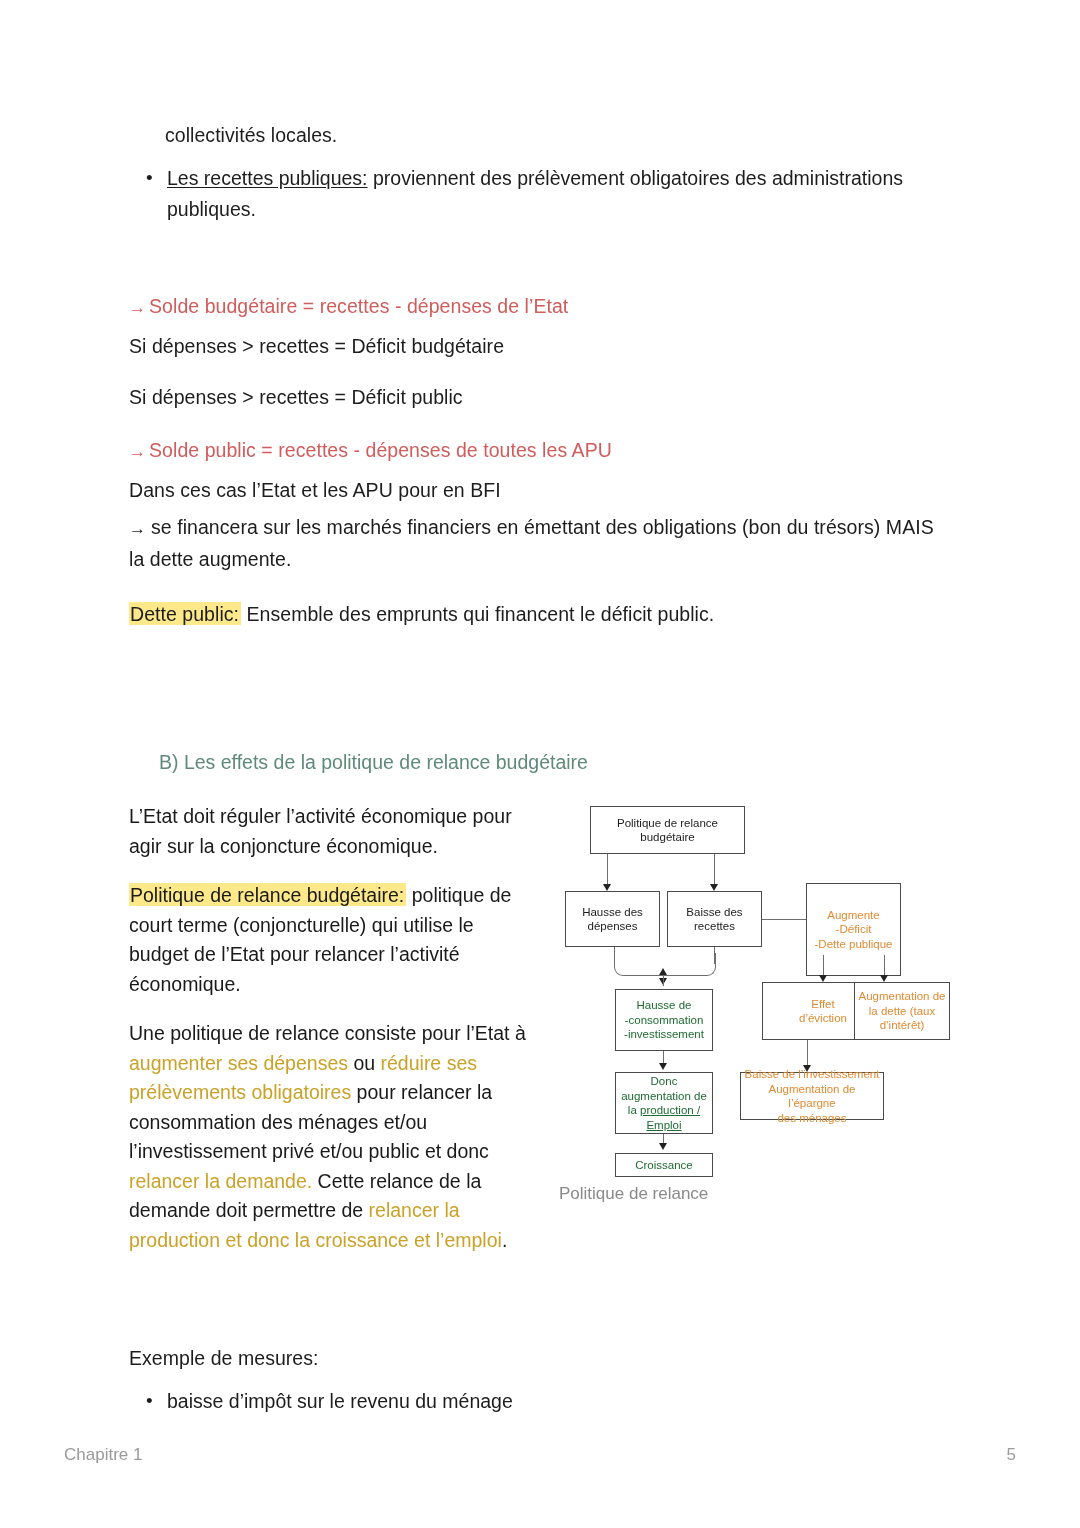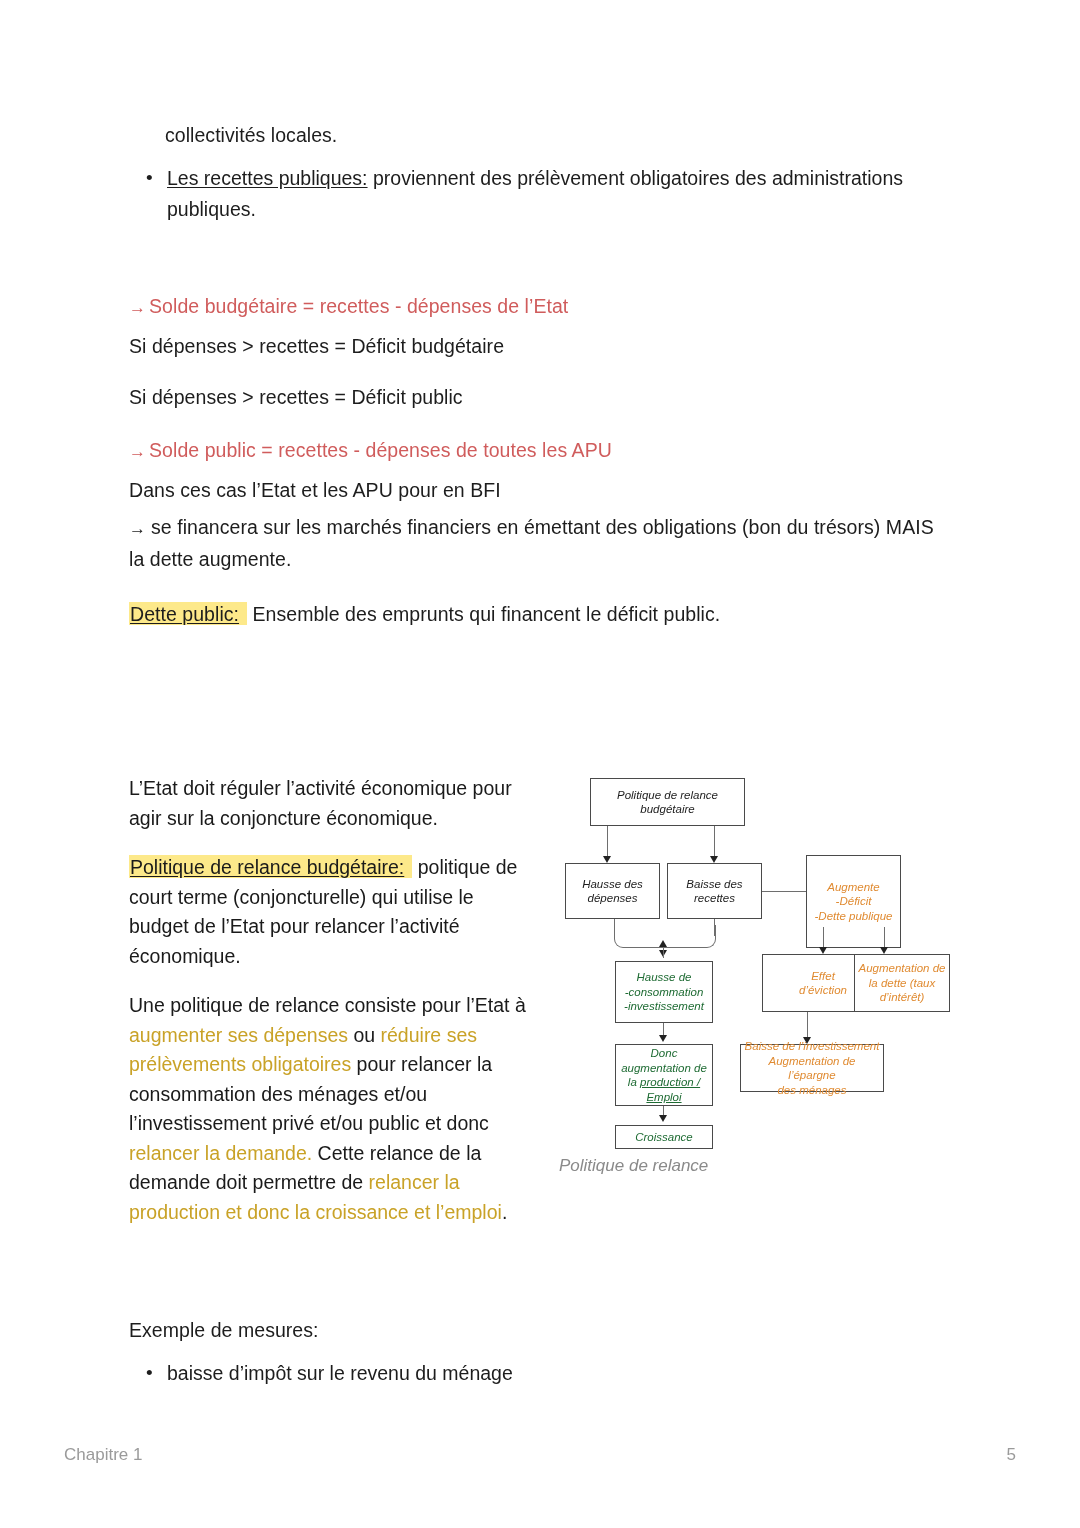--- a/index.html
+++ b/index.html
@@ -61,23 +61,22 @@
     left: -21px;
     top: -1px;
     font-size: 19px;
     color: #1d1d1d;
   }
 
   .underline { text-decoration: underline; text-underline-offset: 2px; }
 
   .hl {
     background: #fde98a;
-    text-decoration: underline;
     text-underline-offset: 2px;
-    padding: 1px 8px 0 1px;
+    padding: 1px 2px 0 1px;
   }
 
   .red {
     color: #d05c5c;
   }
   .arrow-red {
     color: #d05c5c;
     font-size: 17px;
     padding-right: 3px;
   }
@@ -135,21 +134,20 @@
     margin-left: 28px;
     position: relative;
     width: 394px;
   }
 
   
   .diagram {
     position: relative;
     width: 394px;
     height: 375px;
-    font-style: italic;
   }
   .dbox {
     position: absolute;
     border: 1.6px solid #4a4a4a;
     background: #ffffff;
     box-sizing: border-box;
     display: flex;
     align-items: center;
     justify-content: center;
     text-align: center;
@@ -250,20 +248,21 @@
 
     <div class="line">
       <span class="hl">Dette public:</span><span> Ensemble des emprunts qui financent le déficit public.</span>
     </div>
 
     <div style="height:76px;"></div>
 
 
     <div style="height:42px;"></div>
 
+    <div class="sec-head">B) Les effets de la politique de relance budgétaire</div>
 
     <div style="height:26px;"></div>
 
     <div class="cols">
 
       <div class="col-left">
         <p>L’Etat doit réguler l’activité économique pour agir sur la conjoncture économique.</p>
 
         <p>
           <span class="hl">Politique de relance budgétaire:</span><span> politique de court terme (conjoncturelle) qui utilise le budget de l’Etat pour relancer l’activité économique.</span>

